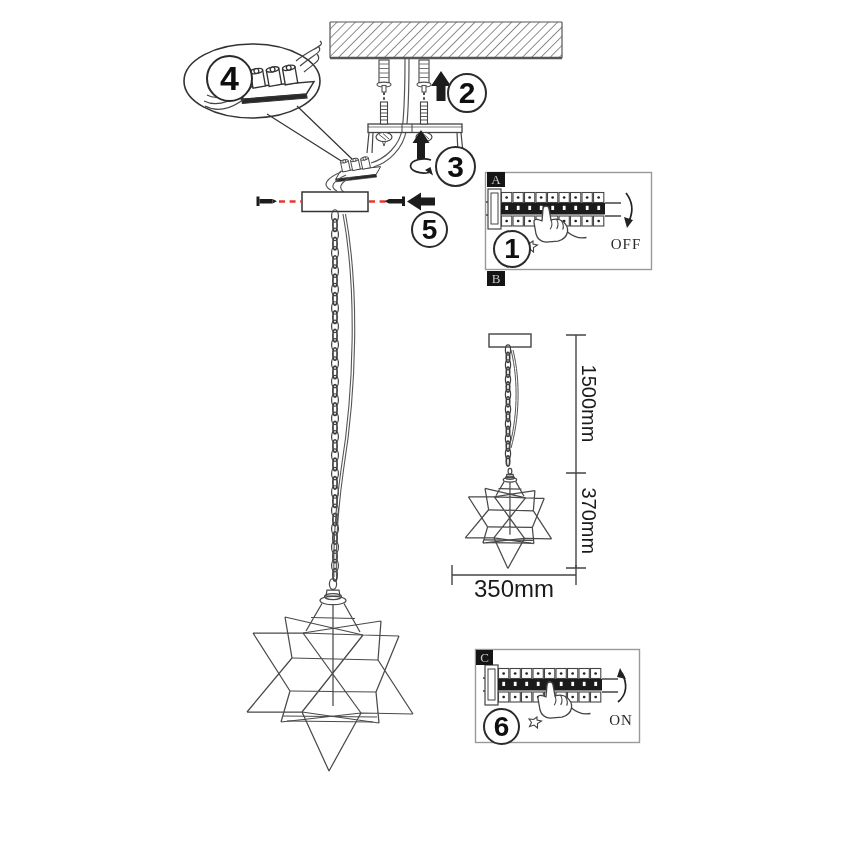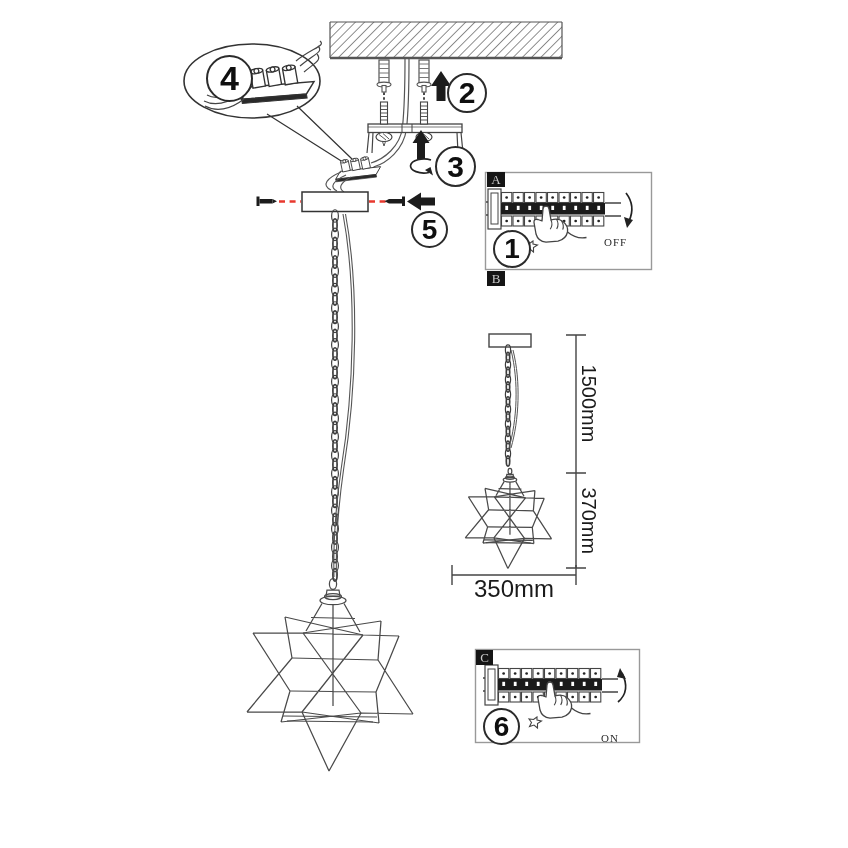--- a/index.html
+++ b/index.html
@@ -6,21 +6,21 @@
   .stage{position:relative;width:848px;height:848px;background:#fff;overflow:hidden;
          font-family:"Liberation Sans",sans-serif;}
   .stage svg{position:absolute;left:0;top:0;}
   .step-circle{position:absolute;background:#fff;border:2px solid #2b2b2b;border-radius:50%;
     display:flex;align-items:center;justify-content:center;
     font-weight:bold;color:#0f0f0f;font-family:"Liberation Sans",sans-serif;}
   .sq-label{position:absolute;background:#151515;color:#c9c9c9;
     font-family:"Liberation Serif",serif;font-size:13px;
     display:flex;align-items:center;justify-content:center;}
   .switch-label{position:absolute;font-family:"Liberation Serif",serif;color:#2a2a2a;
-    font-size:11px;letter-spacing:1px;text-align:left;}
+    font-size:15px;letter-spacing:1px;text-align:center;}
   .dim-label{position:absolute;color:#1a1a1a;text-align:center;font-size:20px;}
   .dim-label.rot{transform:rotate(90deg);}
 </style>
 </head>
 <body>
 
 <div class="stage">
 
 <svg width="848" height="848" viewBox="0 0 848 848">
   <defs>
@@ -381,19 +381,19 @@
       <span>A</span>
     </div>
 <div class="sq-label" style="left:487px;top:271px;width:18px;height:15px;">
       <span>B</span>
     </div>
 <div class="sq-label" style="left:476px;top:650px;width:17px;height:15px;">
       <span>C</span>
     </div>
 
 <div class="switch-label" style="left:604px;top:236px;width:44px;"><span>OFF</span></div>
-<div class="switch-label" style="left:601px;top:712px;width:40px;margin-top:20px;"><span>ON</span></div>
+<div class="switch-label" style="left:601px;top:712px;width:40px;"><span>ON</span></div>
 
 <div class="dim-label rot" style="left:546px;top:392px;width:84px;"><span>1500mm</span></div>
 <div class="dim-label rot" style="left:555px;top:509px;width:66px;"><span>370mm</span></div>
 <div class="dim-label" style="left:464px;top:575px;width:100px;font-size:24px;"><span>350mm</span></div>
 
 </div>
 
 </body></html>

